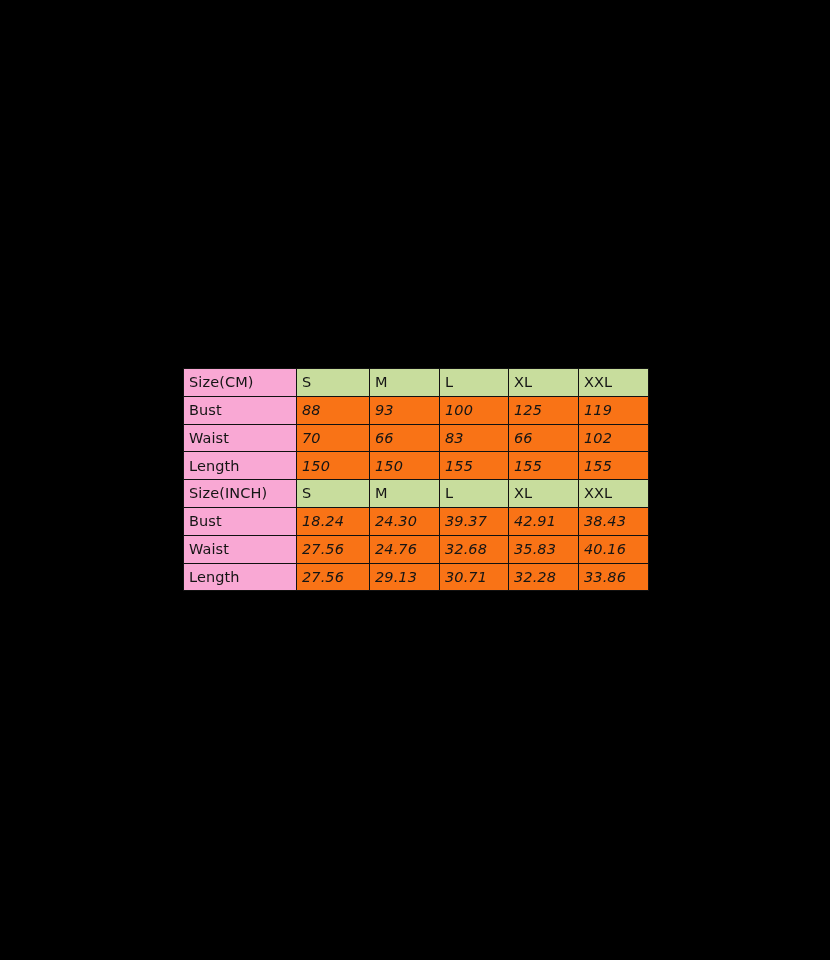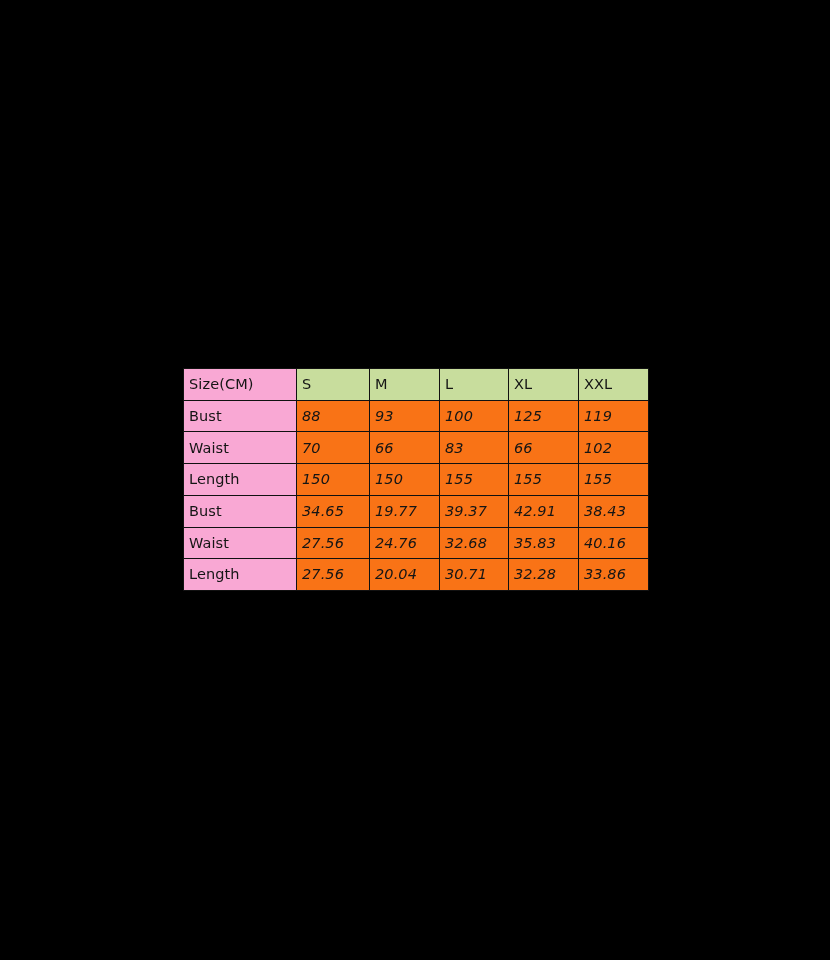--- a/index.html
+++ b/index.html
@@ -102,38 +102,46 @@
       </tr>
       <tr class="row">
         <td class="green">Length</td>
         <td class="white">150</td>
         <td class="white">150</td>
         <td class="white">155</td>
         <td class="white">155</td>
         <td class="white">155</td>
       </tr>
       <tr class="row">
+        <td class="green">Size(INCH)</td>
+        <td class="green-head">S</td>
+        <td class="green-head">M</td>
+        <td class="green-head">L</td>
+        <td class="green-head">XL</td>
+        <td class="green-head">XXL</td>
+      </tr>
+      <tr class="row">
         <td class="green">Bust</td>
-        <td class="white">34.65</td>
-        <td class="white">19.77</td>
+        <td class="white">18.24</td>
+        <td class="white">24.30</td>
         <td class="white">39.37</td>
         <td class="white">42.91</td>
         <td class="white">38.43</td>
       </tr>
       <tr class="row">
         <td class="green">Waist</td>
         <td class="white">27.56</td>
         <td class="white">24.76</td>
         <td class="white">32.68</td>
         <td class="white">35.83</td>
         <td class="white">40.16</td>
       </tr>
       <tr class="row">
         <td class="green">Length</td>
         <td class="white">27.56</td>
-        <td class="white">20.04</td>
+        <td class="white">29.13</td>
         <td class="white">30.71</td>
         <td class="white">32.28</td>
         <td class="white">33.86</td>
       </tr>
     </tbody>
   </table>
 </div>
 
 </body></html>

